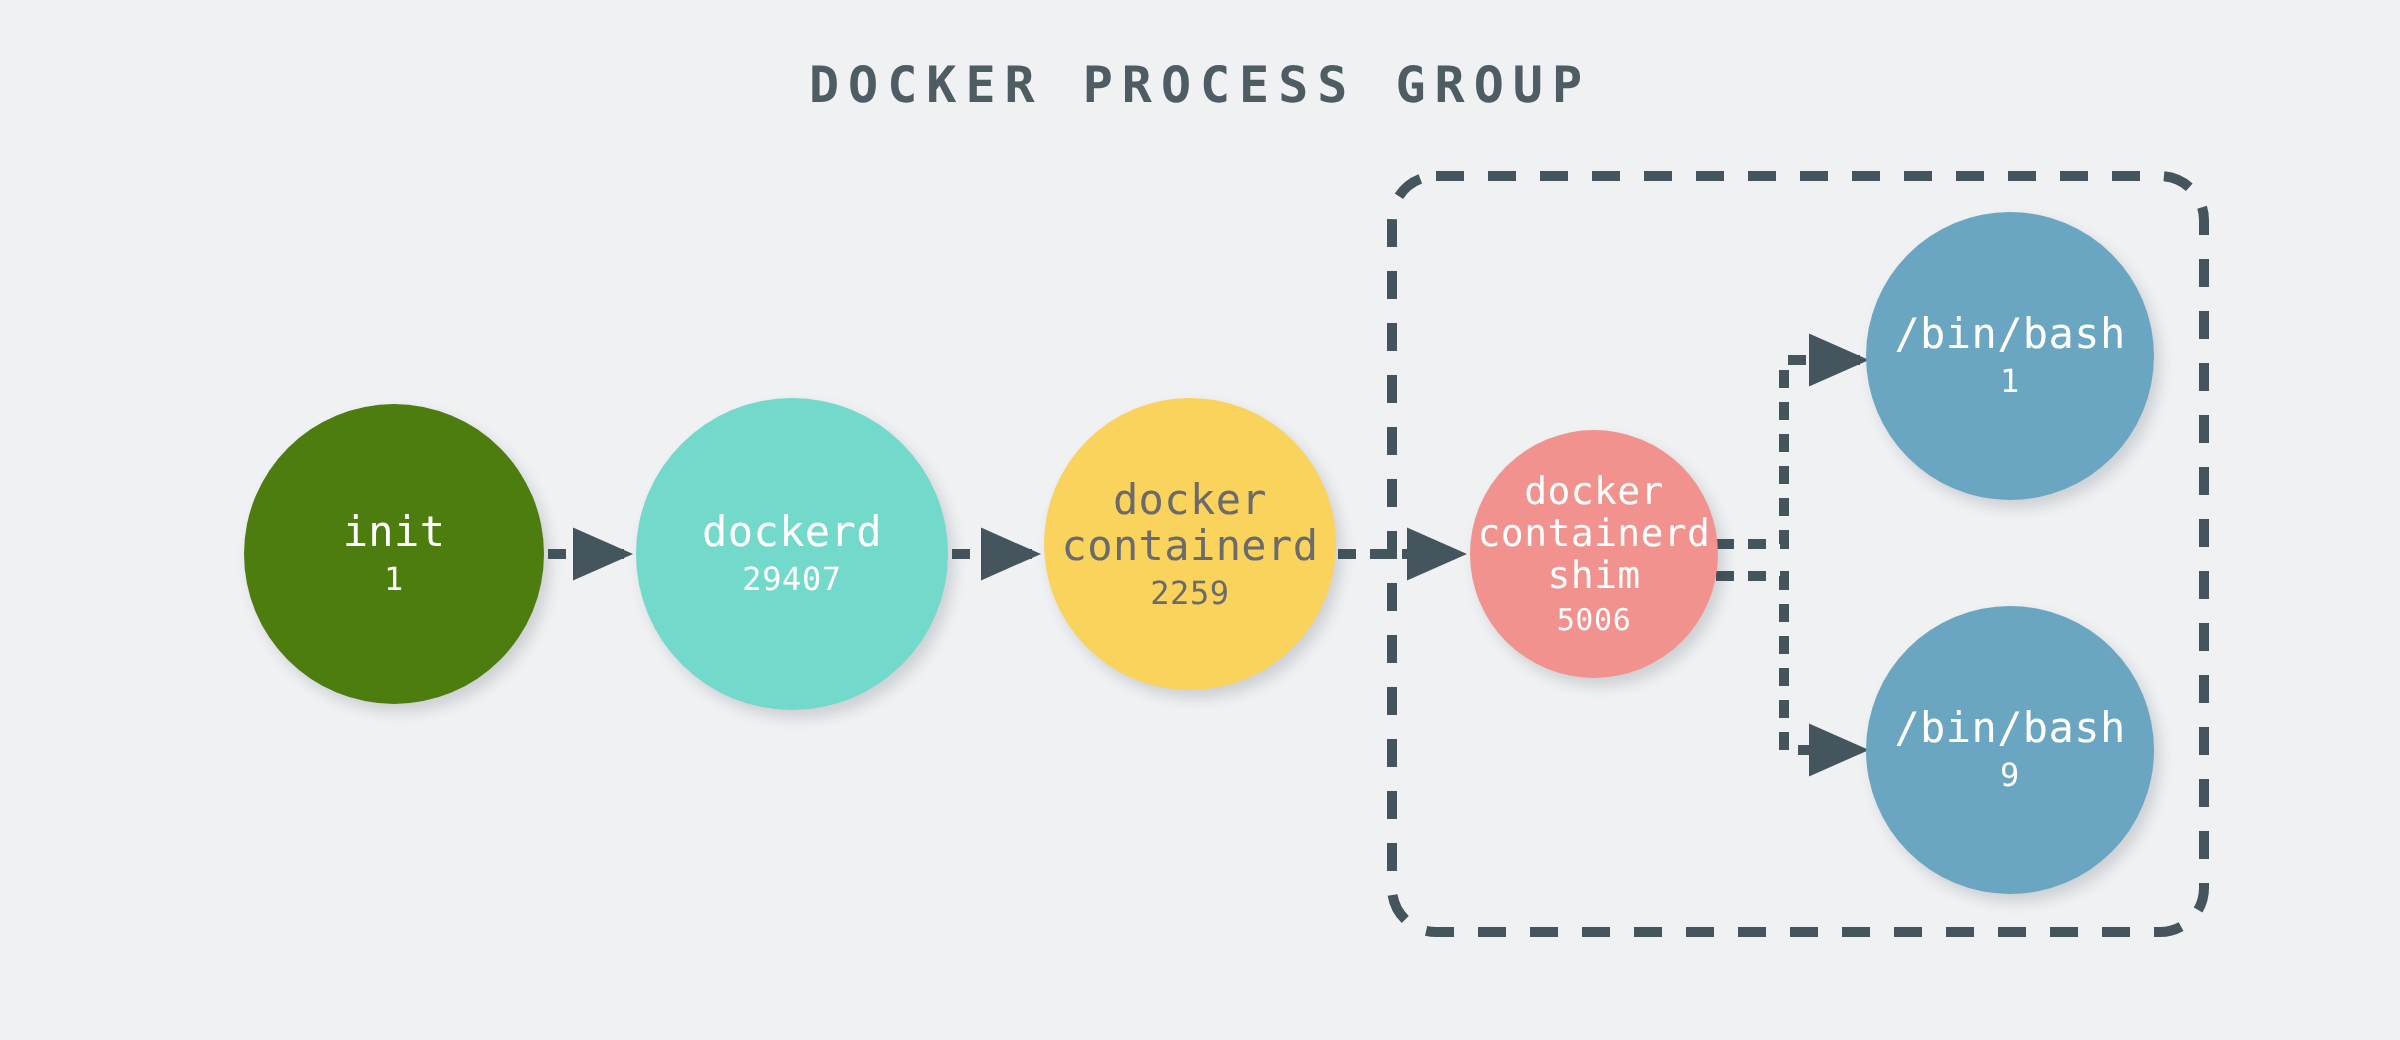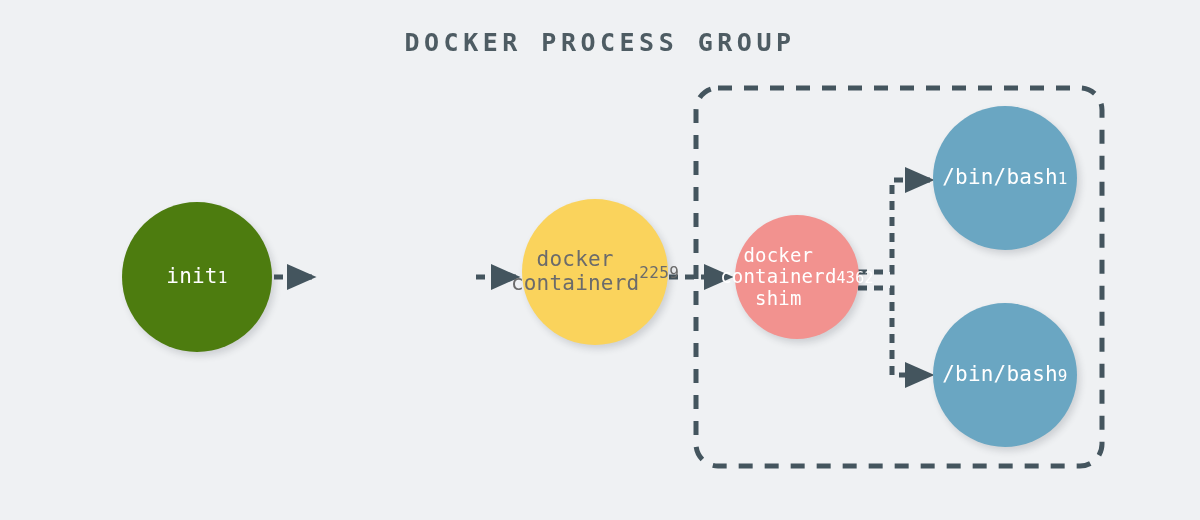--- a/index.html
+++ b/index.html
@@ -35,21 +35,21 @@
     position: absolute;
     left: 0;
     top: 0;
     width: 1200px;
     height: 520px;
   }
   .node {
     position: absolute;
     border-radius: 50%;
     display: flex;
-    flex-direction: row;
+    flex-direction: column;
     align-items: center;
     justify-content: center;
     box-shadow: 3px 4px 7px rgba(40,50,60,0.17);
     text-align: center;
     line-height: 1.12;
   }
   .node .nlabel {
     font-family: "DejaVu Sans Mono", monospace;
     font-size: 21px;
     letter-spacing: 0.2px;
@@ -101,32 +101,36 @@
     <g>
       <rect x="696" y="88" width="406" height="378" rx="22" ry="22" fill="none" stroke="#44555e" stroke-width="5" stroke-dasharray="14 12"></rect>
     </g>
   </svg>
 
   <div class="node" style="left:122px; top:202px; width:150px; height:150px; background:#4d7c0f; color:#ffffff;">
     <div class="nlabel">init</div>
     <div class="npid">1</div>
   </div>
 
+  <div class="node" style="left:318px; top:199px; width:156px; height:156px; background:#72d9cb; color:#ffffff;">
+    <div class="nlabel">dockerd</div>
+    <div class="npid">29407</div>
+  </div>
 
   <div class="node" style="left:522px; top:199px; width:146px; height:146px; background:#fad35c; color:#6b6b6b;">
     <div class="nlabel">docker
 containerd</div>
     <div class="npid">2259</div>
   </div>
 
   <div class="node small" style="left:735px; top:215px; width:124px; height:124px; background:#f2928f; color:#ffffff;">
     <div class="nlabel">docker
 containerd
 shim</div>
-    <div class="npid">4362</div>
+    <div class="npid">5006</div>
   </div>
 
   <div class="node" style="left:933px; top:106px; width:144px; height:144px; background:#6aa6c2; color:#ffffff;">
     <div class="nlabel">/bin/bash</div>
     <div class="npid">1</div>
   </div>
 
   <div class="node" style="left:933px; top:303px; width:144px; height:144px; background:#6aa6c2; color:#ffffff;">
     <div class="nlabel">/bin/bash</div>
     <div class="npid">9</div>

